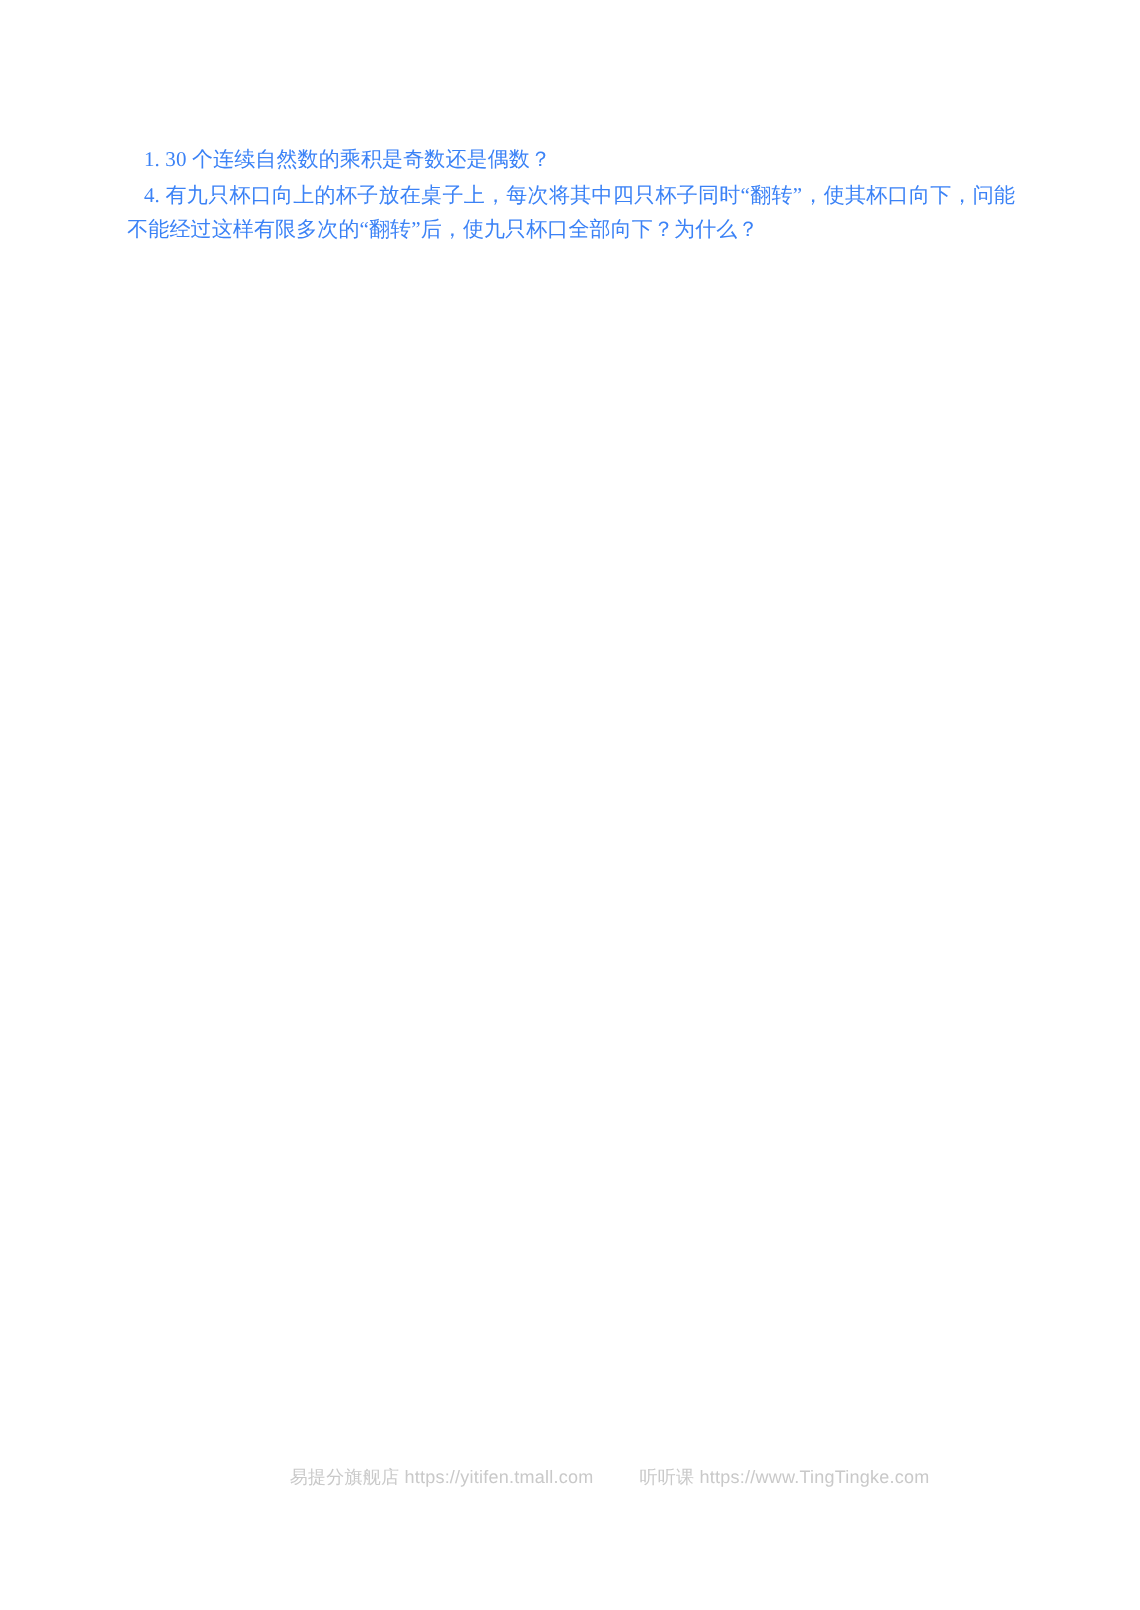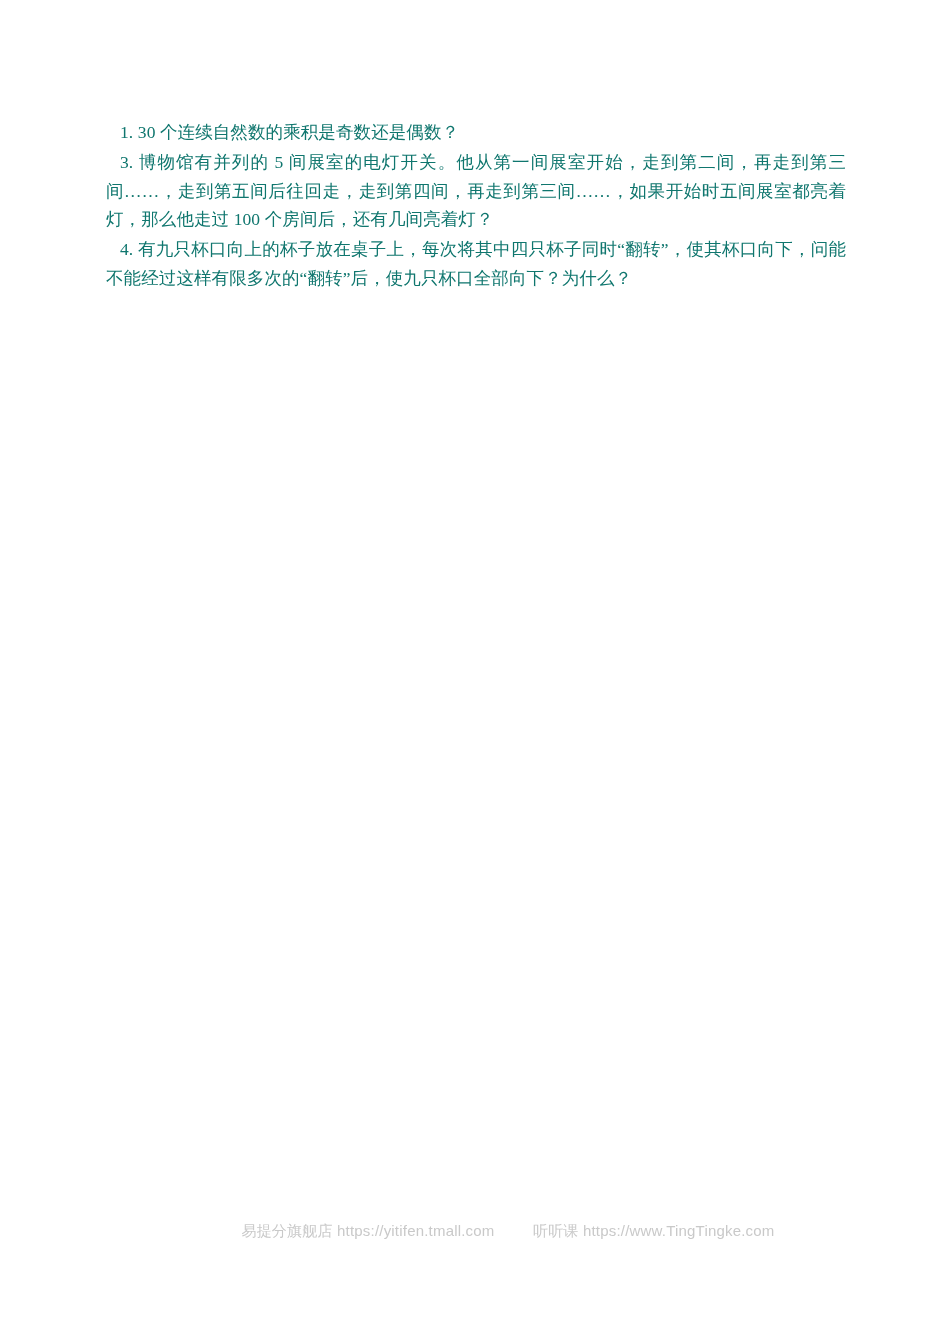--- a/index.html
+++ b/index.html
@@ -29,21 +29,21 @@
     left: 106px;
     width: 740px;
   }
   .problem {
     font-size: 17.5px;
     line-height: 1.62;
     text-align: justify;
     text-justify: inter-ideograph;
     margin: 0 0 2px 0;
     text-indent: 14px;
-    color: #0f766e;
+    color: #3b82f6;
     letter-spacing: 0.1px;
   }
   .footer {
     position: absolute;
     top: 1222px;
     left: 0;
     width: 950px;
     text-align: center;
     font-family: "Liberation Sans", sans-serif;
     font-size: 15px;
@@ -59,21 +59,20 @@
     margin-left: 34px;
   }
 </style>
 </head>
 <body>
 
 <div class="page">
 
   <div class="content">
     <p class="problem">1. 30 个连续自然数的乘积是奇数还是偶数？</p>
-    <p class="problem">3. 博物馆有并列的 5 间展室的电灯开关。他从第一间展室开始，走到第二间，再走到第三间……，走到第五间后往回走，走到第四间，再走到第三间……，如果开始时五间展室都亮着灯，那么他走过 100 个房间后，还有几间亮着灯？</p>
     <p class="problem">4. 有九只杯口向上的杯子放在桌子上，每次将其中四只杯子同时“翻转”，使其杯口向下，问能不能经过这样有限多次的“翻转”后，使九只杯口全部向下？为什么？</p>
   </div>
 
   <div class="footer">
     <span class="wm">易提分旗舰店 https://yitifen.tmall.com</span>
     <span class="wm">听听课 https://www.TingTingke.com</span>
   </div>
 
 </div>
 

